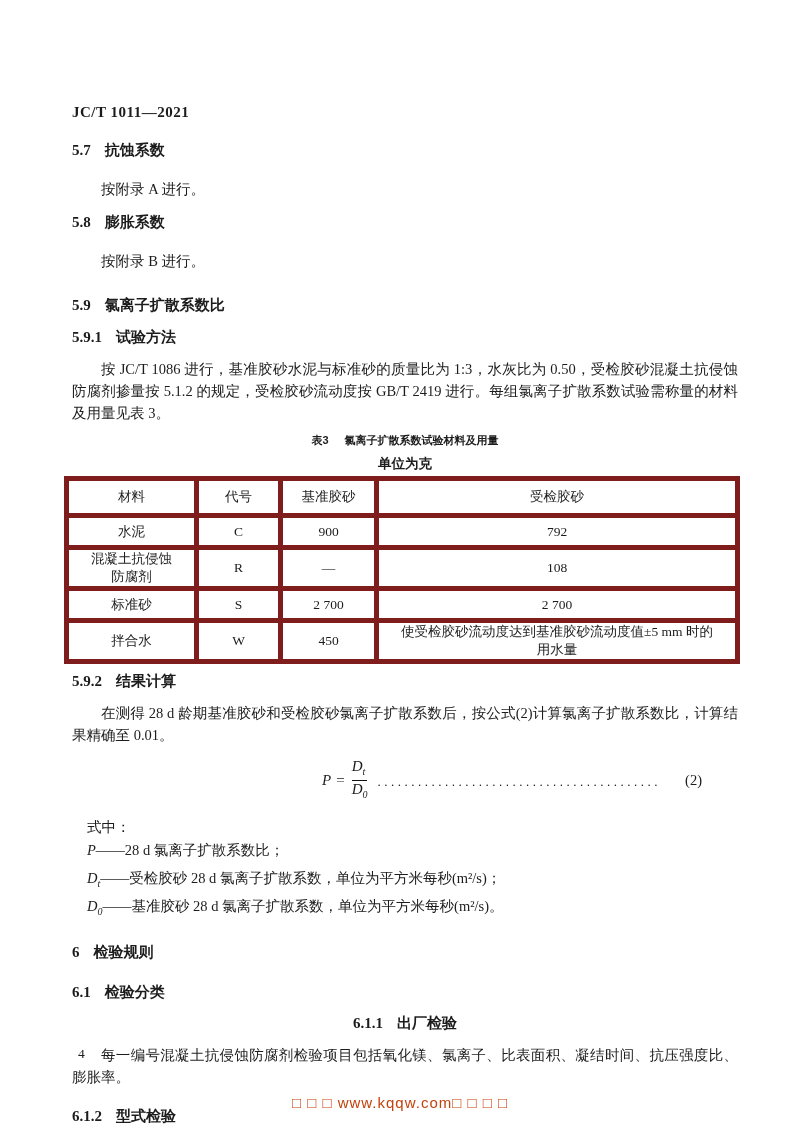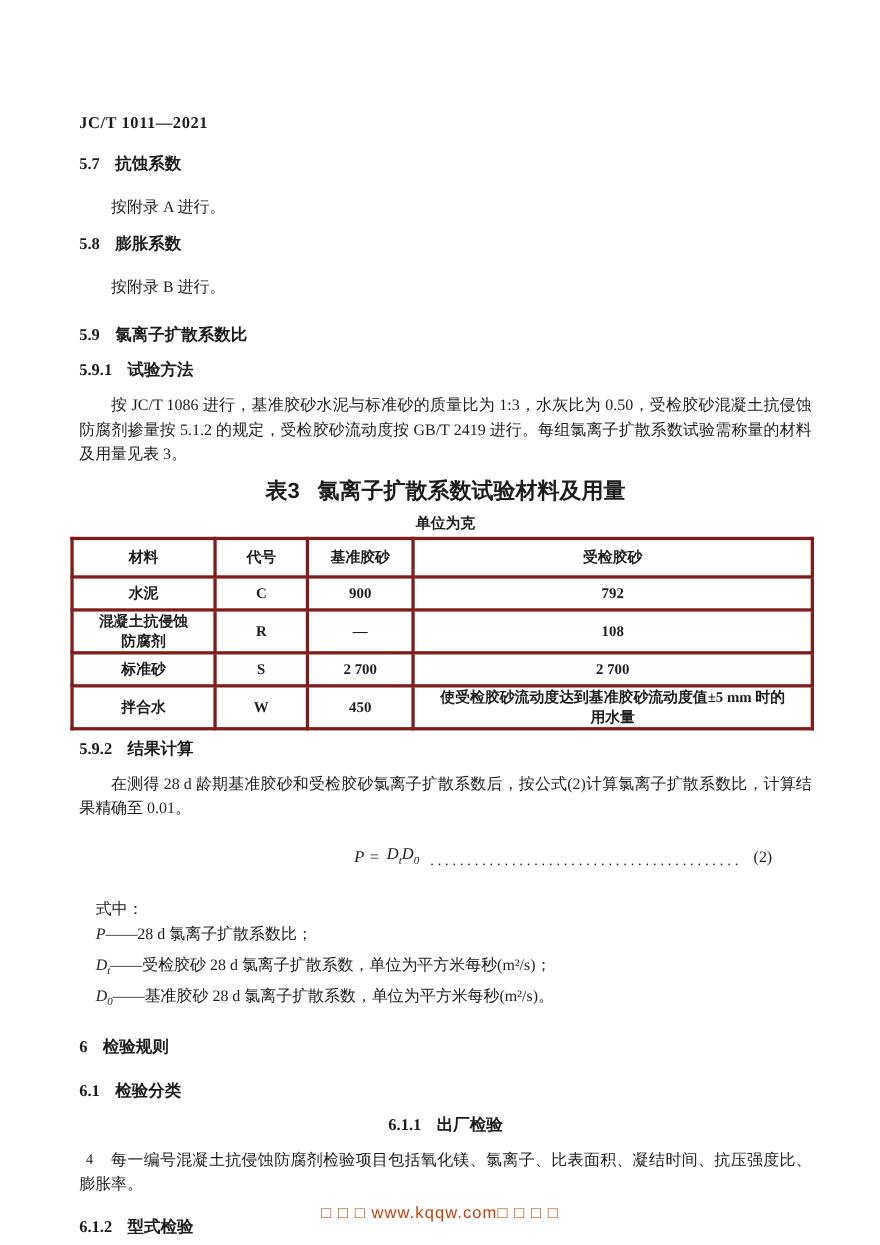--- a/index.html
+++ b/index.html
@@ -42,55 +42,55 @@
   }
   .para{
     margin-top:12px;
     font-size:14.5px;line-height:22px;
     text-indent:2em;text-align:justify;
   }
 
   .tbl-caption{
     margin-top:9px;text-align:center;
     font-family:"Liberation Sans","DejaVu Sans",sans-serif;
-    font-weight:bold;font-size:20px;
+    font-weight:bold;font-size:11px;
   }
   .tbl-caption .cnum{margin-right:16px;}
   .unit-note{margin-top:8px;text-align:center;font-size:13.5px;line-height:16px;font-weight:bold;}
 
   table.t3{
     margin-top:4px;margin-left:-8px;
     border-collapse:collapse;
     width:676px;
     font-size:13.5px;
     table-layout:fixed;
   }
   table.t3 th,table.t3 td{
-    border:3px solid #7f1d1d;
+    border:5px solid #7f1d1d;
     text-align:center;vertical-align:middle;
-    font-weight:bold;
+    font-weight:normal;
     padding:0 18px;
   }
   table.t3{border:2px solid #111;}
   table.t3 th{height:32px;}
   table.t3 td{height:27px;}
   .col-mat{width:130px;}
   .col-code{width:84px;}
   .col-base{width:96px;}
 
   .formula{
     margin-top:10px;margin-left:250px;
     width:380px;height:48px;
     display:flex;align-items:center;
     font-size:15px;
   }
   .math{font-style:italic;font-family:"Liberation Serif","DejaVu Serif",serif;}
   .formula .lhs{margin-right:5px;}
   .formula .eq{margin-right:7px;font-style:normal;}
-  .frac{display:inline-flex;flex-direction:row;line-height:17px;}
+  .frac{display:inline-flex;flex-direction:column;line-height:17px;}
   .frac .bar{border-top:1.2px solid #111;width:100%;height:0;}
   .sub{font-size:10px;vertical-align:sub;font-style:italic;}
   .dots{
     flex:1;overflow:hidden;white-space:nowrap;
     letter-spacing:3.5px;font-size:13px;margin:4px 6px 0 10px;
   }
   .eq-label{font-size:14.5px;}
 
   .where{margin-top:12px;margin-left:15px;font-size:14.5px;line-height:23px;}
   .where-row{white-space:nowrap;}

